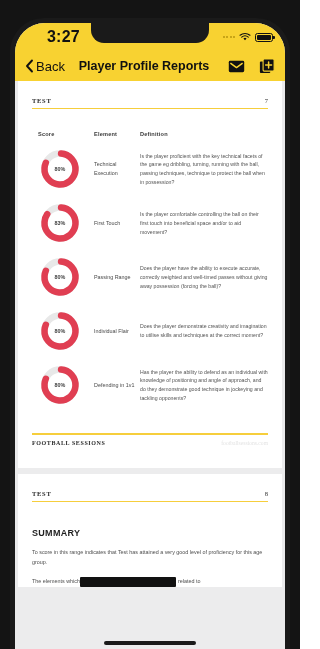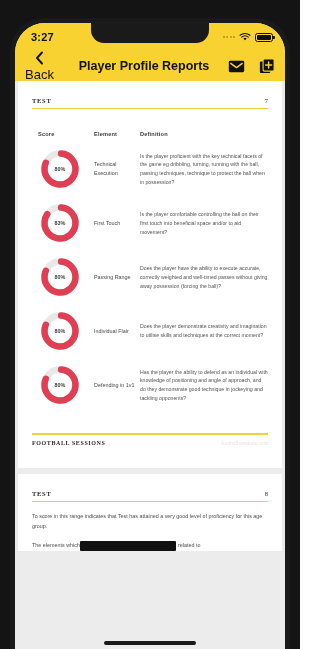--- a/index.html
+++ b/index.html
@@ -36,23 +36,23 @@
   #status-bar {
     position:relative;
     height:28px;
     background:#F8D231;
     display:flex;
     align-items:center;
     justify-content:space-between;
     padding:0 12px;
   }
   #status-time {
-    font-size:11px; font-weight:bold; color:#111;
+    font-size:16px; font-weight:bold; color:#111;
     letter-spacing:.2px;
-    margin-left:4px;
+    margin-left:20px;
   }
   #notch {
     position:absolute;
     left:50%; top:0;
     transform:translateX(-50%);
     width:118px; height:20px;
     background:#1a1a1a;
     border-radius:0 0 13px 13px;
     z-index:5;
   }
@@ -80,21 +80,20 @@
     background:#F8D231;
     display:flex;
     align-items:center;
     padding:0 10px;
     position:relative;
   }
   #back-btn {
     display:flex; align-items:center; gap:2px;
     cursor:pointer;
     z-index:2;
-    flex-direction:column;
   }
   #back-btn .chev { width:9px; height:14px; }
   #back-label { font-size:13px; color:#111; font-weight:500; }
   #nav-title {
     position:absolute;
     left:0; right:12px;
     text-align:center;
     font-size:12.5px;
     font-weight:bold;
     color:#111;
@@ -366,20 +365,21 @@
           </div>
         </div>
 
         <div class="doc-page">
           <div class="page-head">
             <span class="page-head-label">TEST</span>
             <span class="page-head-num">8</span>
           </div>
           <div class="page-rule"></div>
 
+          <div class="summary-title">SUMMARY</div>
           <p class="summary-p">To score in this range indicates that Test has attained a very good level of proficiency for this age group.</p>
           <p class="summary-p">
             <span>The elements which</span><span class="redact">make up the overall score are principally</span><span> related to</span>
           </p>
         </div>
 
       </div>
     </div>
   </div>
   <div id="home-indicator"></div>

